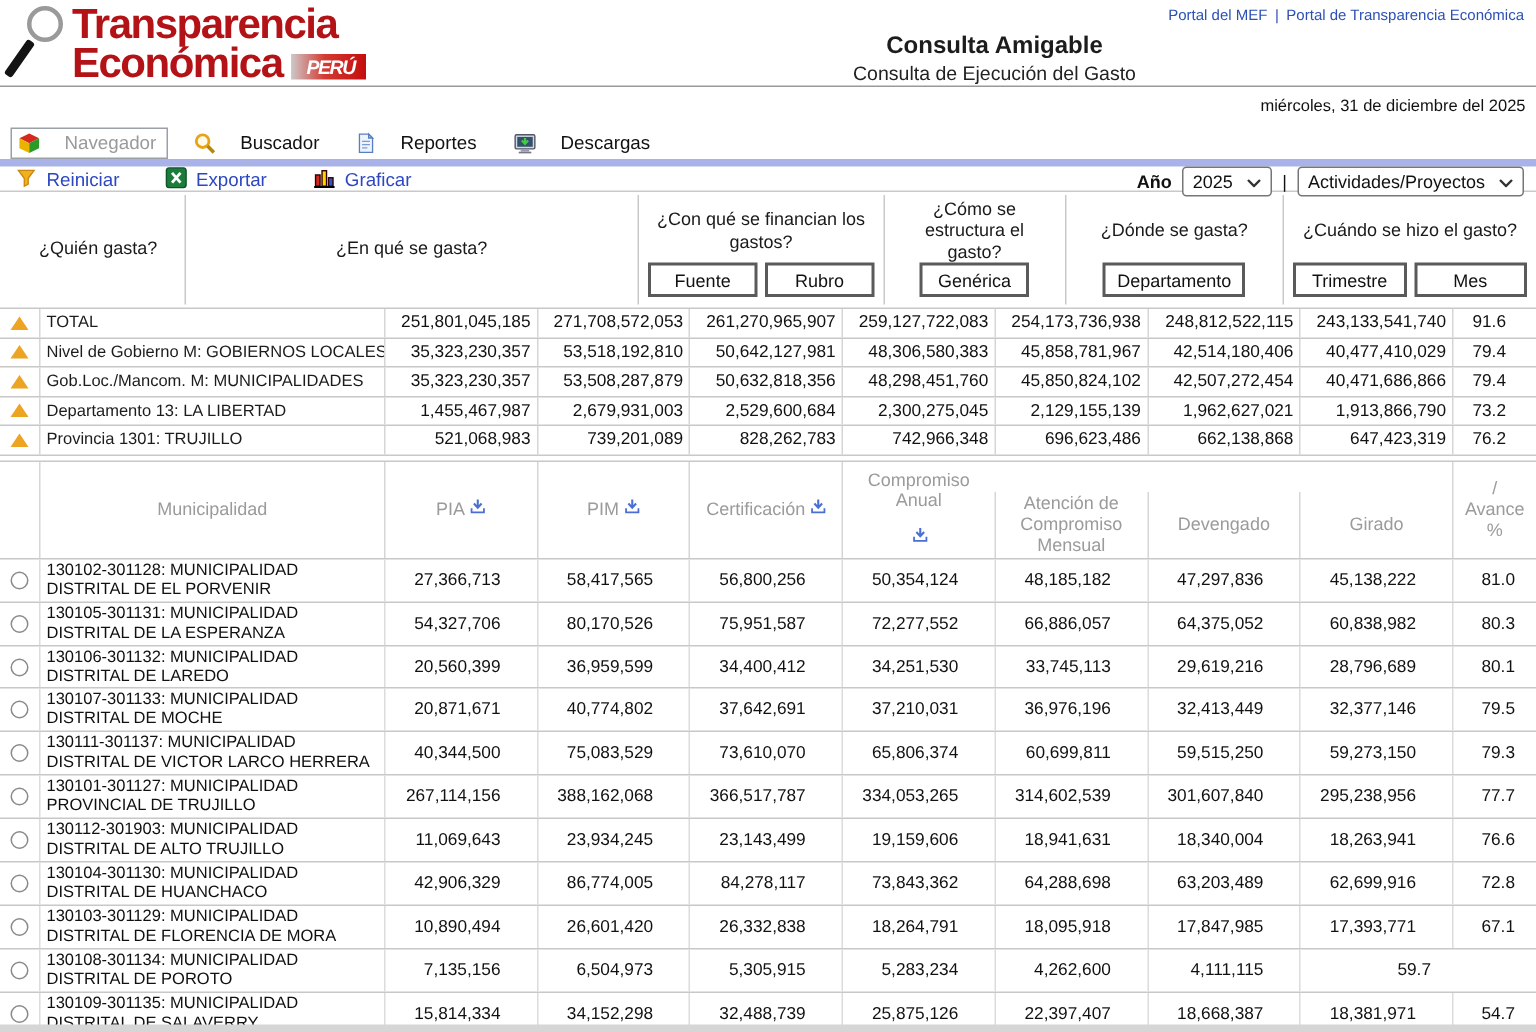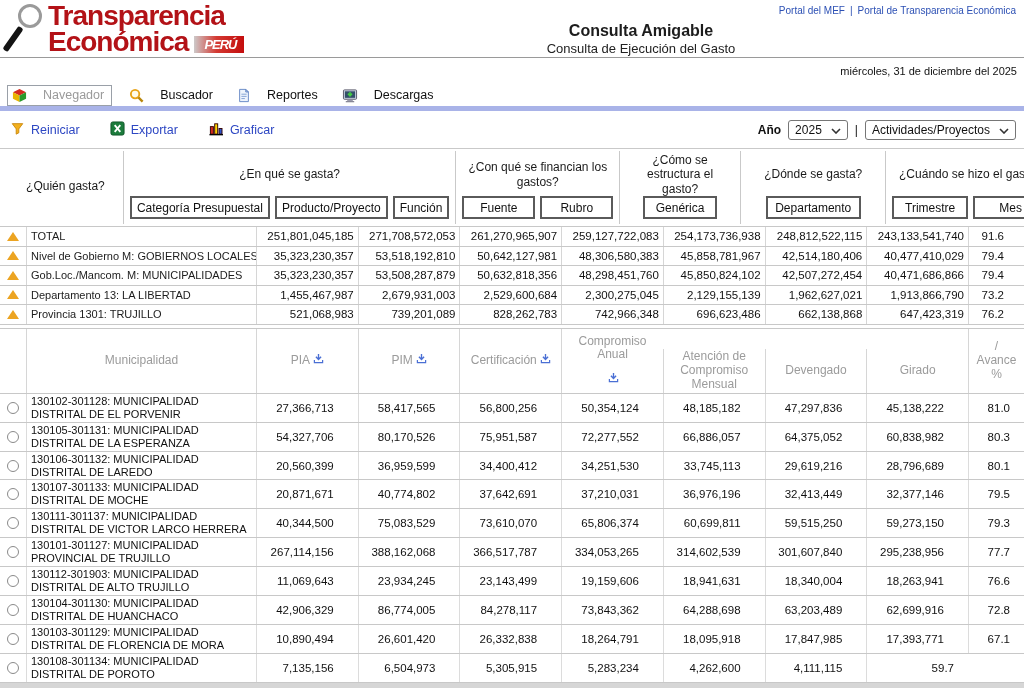--- a/index.html
+++ b/index.html
@@ -10,34 +10,34 @@
   }
   
   .hdr { position: relative; height: 58px; border-bottom: 1px solid #9a9a9a; }
   .logo-wrap { position:absolute; left:6px; top:3px; display:flex; align-items:flex-start; }
   .glass { position:relative; width:42px; height:52px; }
   .glass-circle { position:absolute; left:12px; top:1px; width:24px; height:24px; border:3px solid #9a9a9a; border-radius:50%; background:#fff; }
   .glass-handle { position:absolute; left:4px; top:22px; width:6px; height:28px; background:#141414; transform:rotate(35deg); border-radius:2px; }
   .logo-text { color:#b31217; font-weight:bold; font-size:28px; line-height:0.92; letter-spacing:-1px; }
   .logo-line2 { display:flex; align-items:flex-end; gap:6px; }
   .peru-badge { background:linear-gradient(90deg,#cdc9c9 0%, #d43a33 45%, #c40d0d 100%); color:#fff; font-style:italic; font-weight:bold; font-size:13px; line-height:1; padding:2px 7px 2px 10px; margin-bottom:2px; }
-  .hdr-center { position:absolute; left:476px; top:22px; width:330px; text-align:center; }
+  .hdr-center { position:absolute; left:498px; top:22px; width:330px; text-align:center; }
   .hdr-title { font-size:16px; font-weight:bold; color:#1c1c1c; }
   .hdr-sub { font-size:13px; color:#222; margin-top:1px; }
   .hdr-links { position:absolute; right:8px; top:5px; font-size:10px; color:#2c50b4; display:flex; gap:5px; }
   .hdr-links .lnk { cursor:pointer; }
   .date-row { height:26px; display:flex; align-items:center; justify-content:flex-end; padding-right:7px; font-size:11px; color:#111; }
   
   .nav-row { height:22px; display:flex; align-items:center; padding-left:7px; gap:13px; }
   .tab { display:flex; align-items:center; gap:16px; font-size:12.5px; color:#101010; padding:2px 7px 2px 4px; cursor:pointer; }
   .tab.active { border:1px solid #9aa0a8; color:#9a9a9a; }
   .tab svg { display:block; }
   .accent-bar { height:5px; background:#a9b3e8; }
   
-  .toolbar { height:38px; display:flex; align-items:center; padding:0 8px 0 10px; border-bottom:1px solid #c9c9c9; }
+  .toolbar { height:17px; display:flex; align-items:flex-start; padding:0 8px 0 10px; border-bottom:1px solid #c9c9c9; }
   .tool { display:flex; align-items:center; gap:6px; color:#2d47c3; font-size:12.5px; margin-right:30px; cursor:pointer; }
   .tb-right { margin-left:auto; display:flex; align-items:center; gap:7px; font-size:12px; }
   .tb-label { font-weight:bold; }
   .select-box { border:1px solid #767676; border-radius:3px; background:#fff; padding:2px 6px; display:flex; align-items:center; gap:9px; font-size:12px; cursor:pointer; }
   .tb-sep { color:#111; }
   
   .filters { display:flex; margin-top:2px; }
   .fgroup { display:flex; flex-direction:column; padding:2px 2px 5px; }
   .fgroup + .fgroup { border-left:1px solid #c9c9c9; }
   .fg0 { flex:0 0 12%;padding-left:10px; } .fg1 { flex:0 0 29.5%; } .fg2 { flex:0 0 16%; }
@@ -201,25 +201,20 @@
     </div>
   </div>
 
   <div class="filters">
     <div class="fgroup fg0">
       <div class="fq">¿Quién gasta?</div>
       <div class="fbtns"></div>
     </div>
     <div class="fgroup fg1">
       <div class="fq">¿En qué se gasta?</div>
-      <div class="fbtns">
-        <button class="fbtn grow">Categoría Presupuestal</button>
-        <button class="fbtn grow">Producto/Proyecto</button>
-        <button class="fbtn grow">Función</button>
-      </div>
     </div>
     <div class="fgroup fg2">
       <div class="fq">¿Con qué se financian los gastos?</div>
       <div class="fbtns">
         <button class="fbtn grow">Fuente</button>
         <button class="fbtn grow">Rubro</button>
       </div>
     </div>
     <div class="fgroup fg3">
       <div class="fq">¿Cómo se estructura el gasto?</div>

